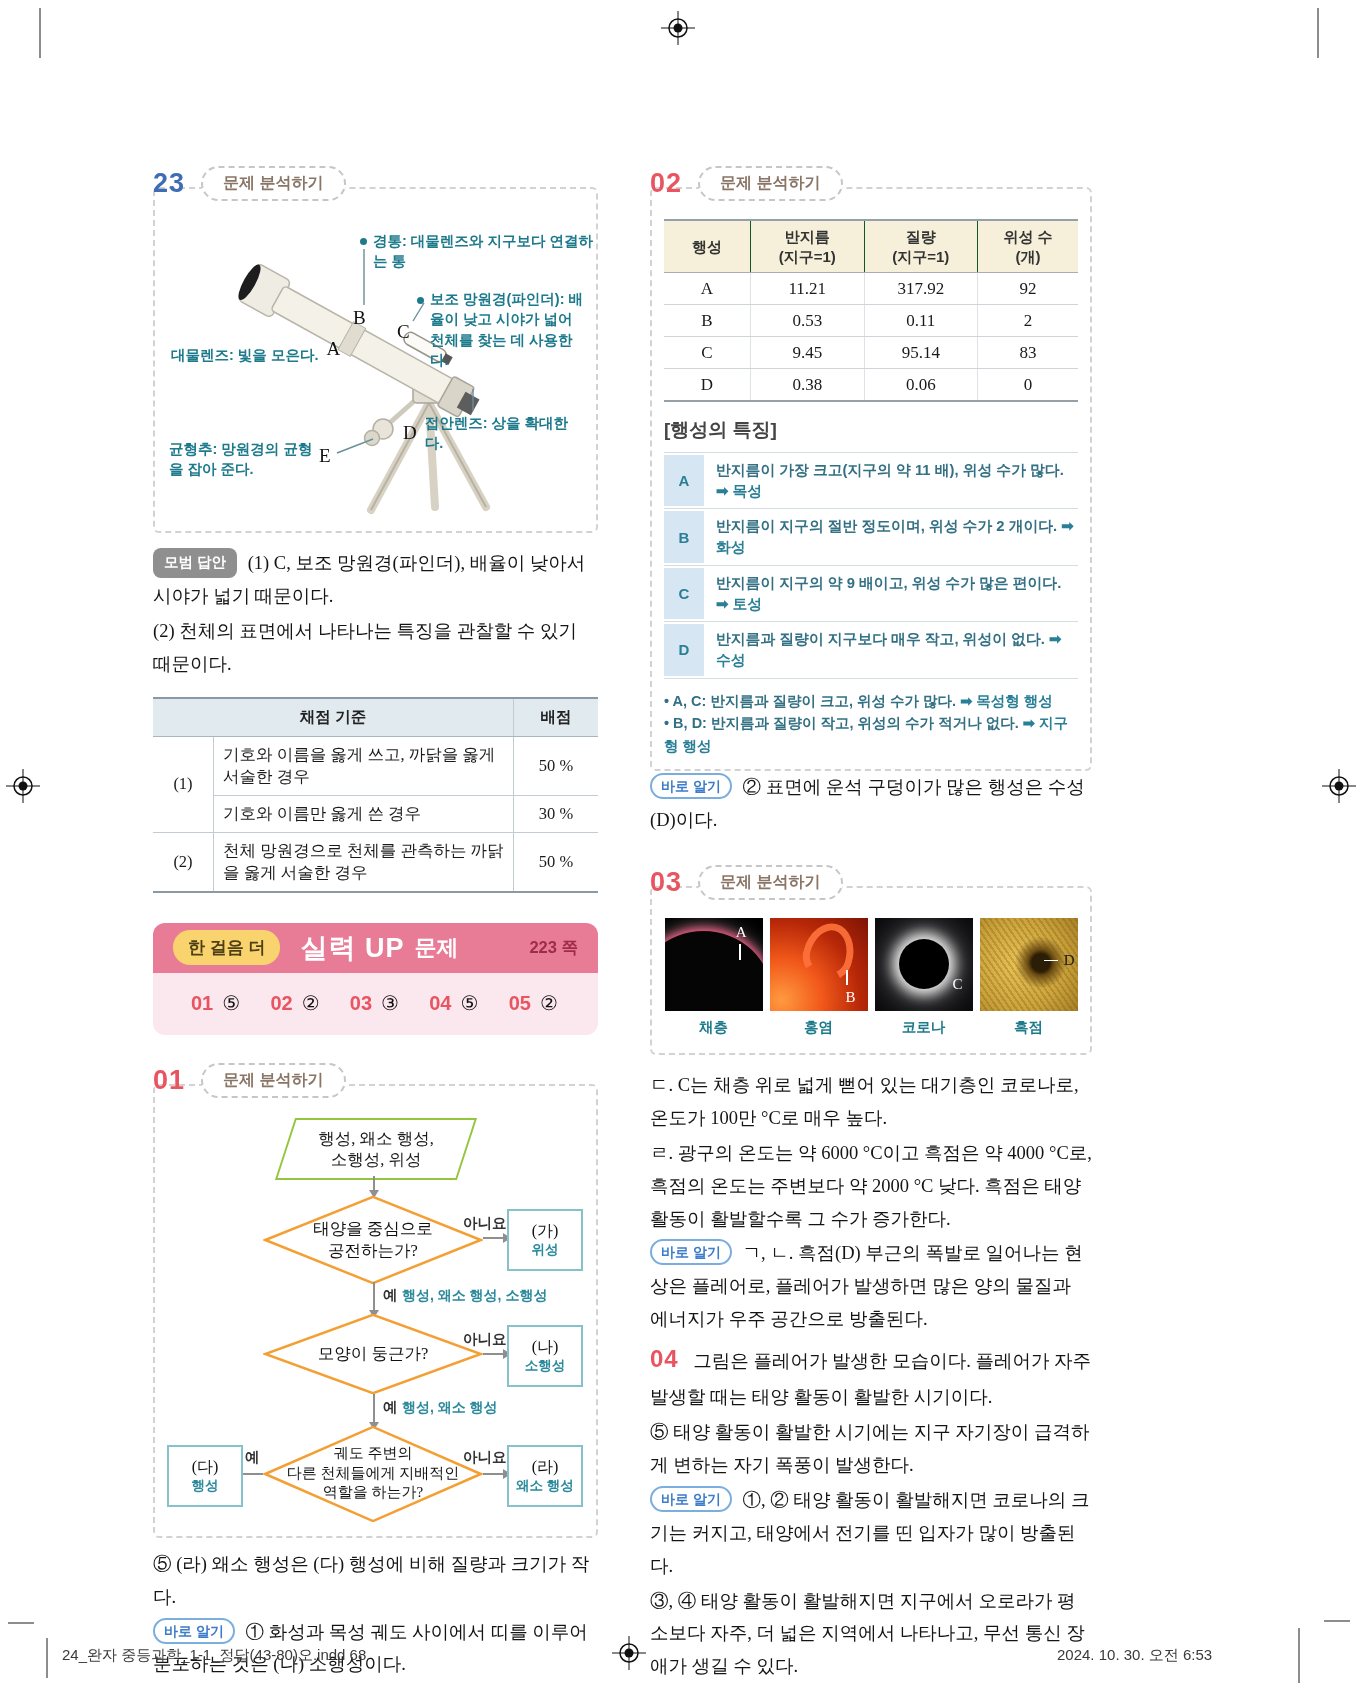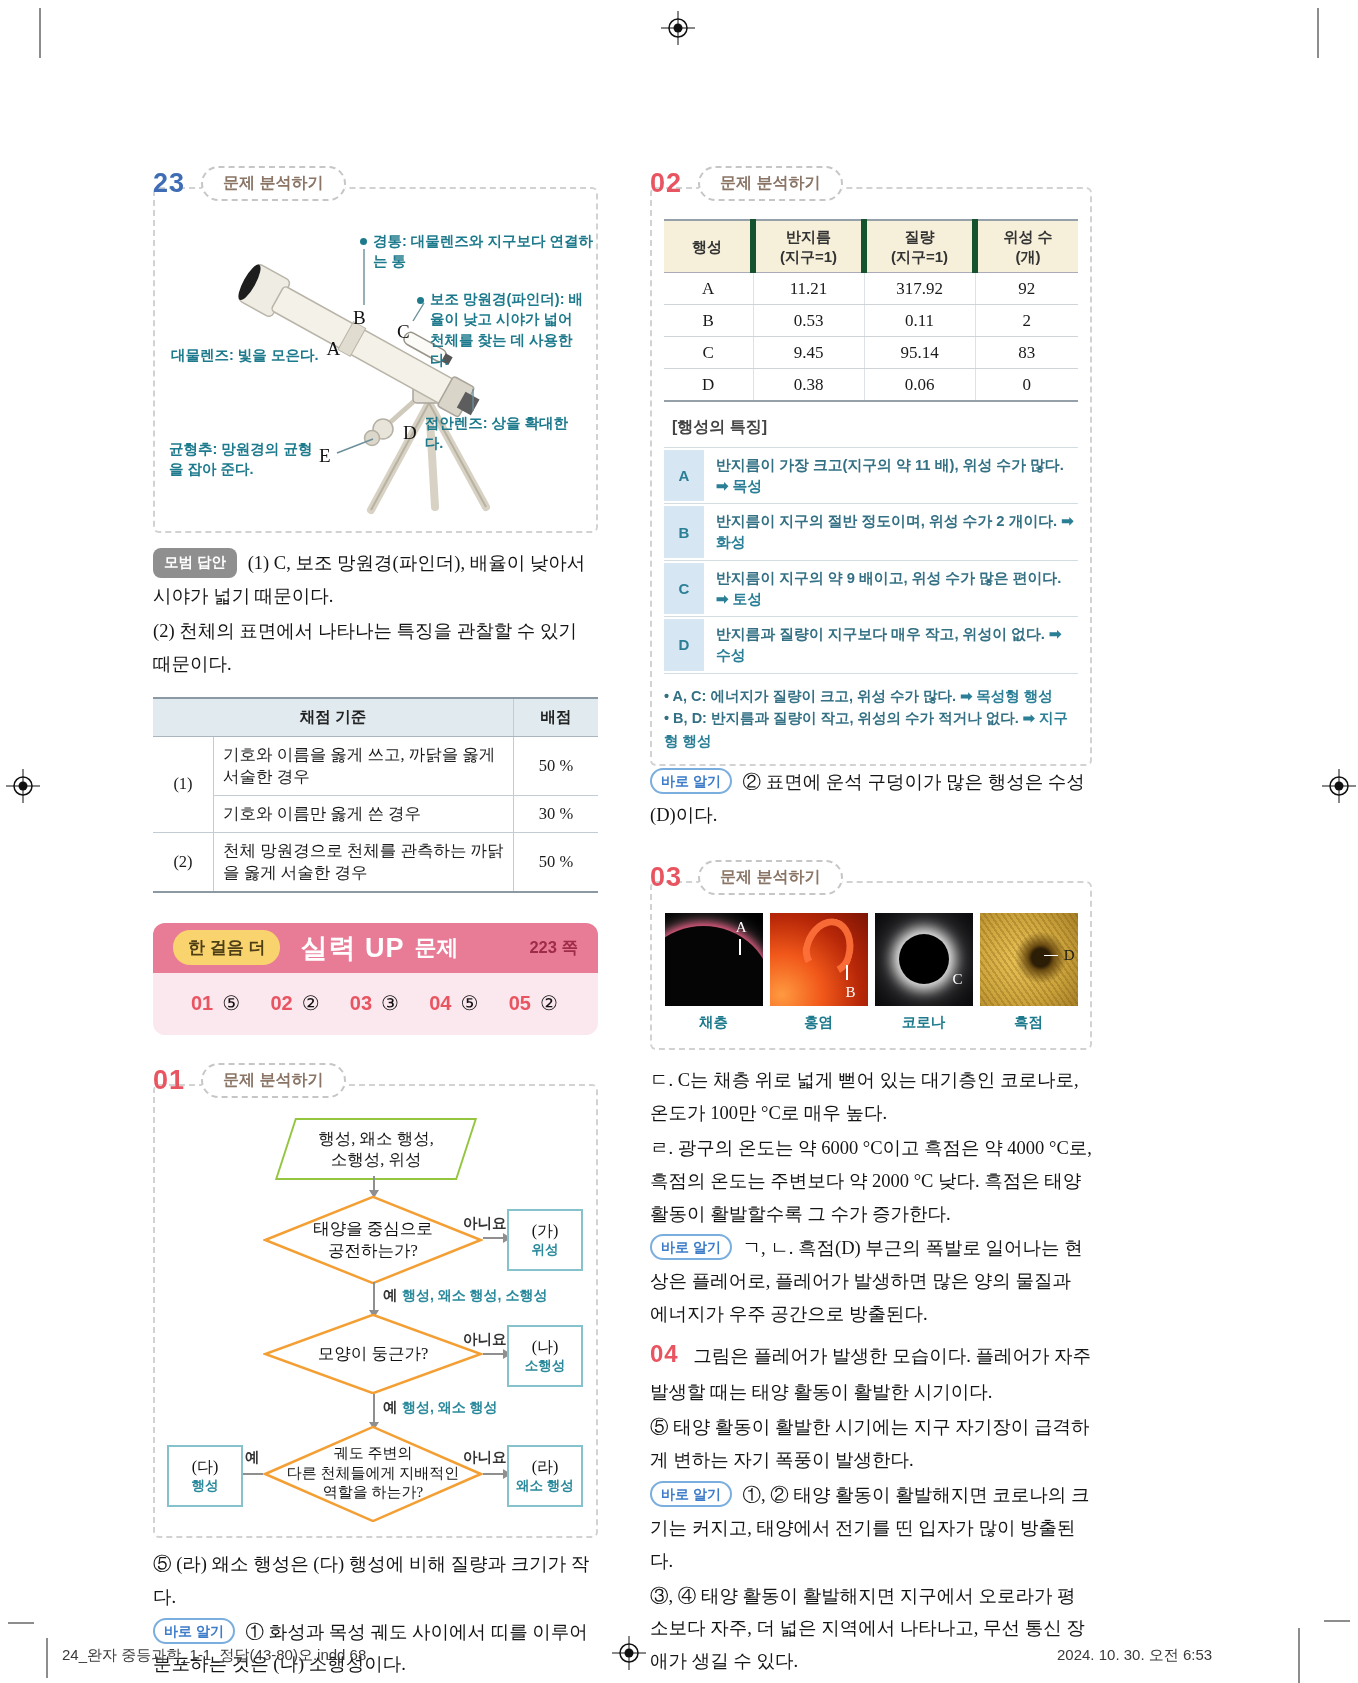--- a/index.html
+++ b/index.html
@@ -84,28 +84,28 @@
   .scope svg.draw{position:absolute;inset:0;}
   .lbl{position:absolute;color:#1d7a8c;font-weight:700;font-size:14.5px;line-height:1.4;}
   .letter{position:absolute;font-family:"Liberation Serif",serif;font-size:19px;color:#111;}
   .dot{position:absolute;width:7px;height:7px;border-radius:50%;background:#1d7a8c;}
   .lrow{position:absolute;display:flex;align-items:center;gap:8px;}
   .lrow .letter2{font-family:"Liberation Serif",serif;font-size:19px;color:#111;}
   
   table.planet{width:100%;border-collapse:collapse;border-top:2px solid #95a0a8;
     border-bottom:2px solid #95a0a8;margin-top:2px;}
   table.planet th{background:#f6f0da;font-size:15px;font-weight:700;color:#333;
-    padding:6px 2px;border-bottom:1.5px solid #aab;border-left:6px solid #14532d;line-height:1.3;}
+    padding:6px 2px;border-bottom:1.5px solid #aab;border-left:1px solid #14532d;line-height:1.3;}
   table.planet th:first-child{border-left:none;}
   table.planet td{font-family:"Liberation Serif",serif;font-size:17px;text-align:center;
     padding:5.5px 2px;border-bottom:1px solid #cfd4d8;border-left:1px solid #dfe2e5;}
   table.planet td:first-child{border-left:none;}
   table.planet tr:last-child td{border-bottom:none;}
   
-  .feat-title{font-weight:700;font-size:16px;color:#444;margin:15px 8px 9px;}
+  .feat-title{font-weight:700;font-size:19px;color:#444;margin:15px 0 9px;}
   .feat-row{display:flex;align-items:stretch;border-bottom:1px solid #d4dde2;}
   .feat-row:first-of-type{border-top:1px solid #d4dde2;}
   .feat-key{width:40px;background:#d6e6f2;color:#2a7f96;font-weight:700;font-size:15px;
     display:flex;align-items:center;justify-content:center;margin:2px 0;}
   .feat-text{flex:1;color:#337084;font-size:14.8px;font-weight:600;padding:7px 4px 7px 12px;line-height:1.4;}
   .feat-text b{color:#2a7f96;}
   .feat-bullets{margin-top:11px;}
   .feat-bullet{color:#337084;font-size:14.5px;font-weight:600;line-height:1.55;}
   .feat-bullet b{color:#2a7f96;}
   
@@ -442,21 +442,21 @@
         <div class="feat-row">
           <div class="feat-key">C</div>
           <div class="feat-text"><span>반지름이 지구의 약 9 배이고, 위성 수가 많은 편이다.</span> <b>➡ 토성</b></div>
         </div>
         <div class="feat-row">
           <div class="feat-key">D</div>
           <div class="feat-text"><span>반지름과 질량이 지구보다 매우 작고, 위성이 없다.</span> <b>➡ 수성</b></div>
         </div>
       </div>
       <div class="feat-bullets">
-        <div class="feat-bullet"><span>• A, C: 에너지가 질량이 크고, 위성 수가 많다.</span> <b>➡ 목성형 행성</b></div>
+        <div class="feat-bullet"><span>• A, C: 반지름과 질량이 크고, 위성 수가 많다.</span> <b>➡ 목성형 행성</b></div>
         <div class="feat-bullet"><span>• B, D: 반지름과 질량이 작고, 위성의 수가 적거나 없다.</span> <b>➡ 지구형 행성</b></div>
       </div>
     </div>
 
     <p class="p">
       <span class="badge-quick">바로 알기</span>
       <span>② 표면에 운석 구덩이가 많은 행성은 수성(D)이다.</span>
     </p>
 
     <div class="sec-head mt28">

